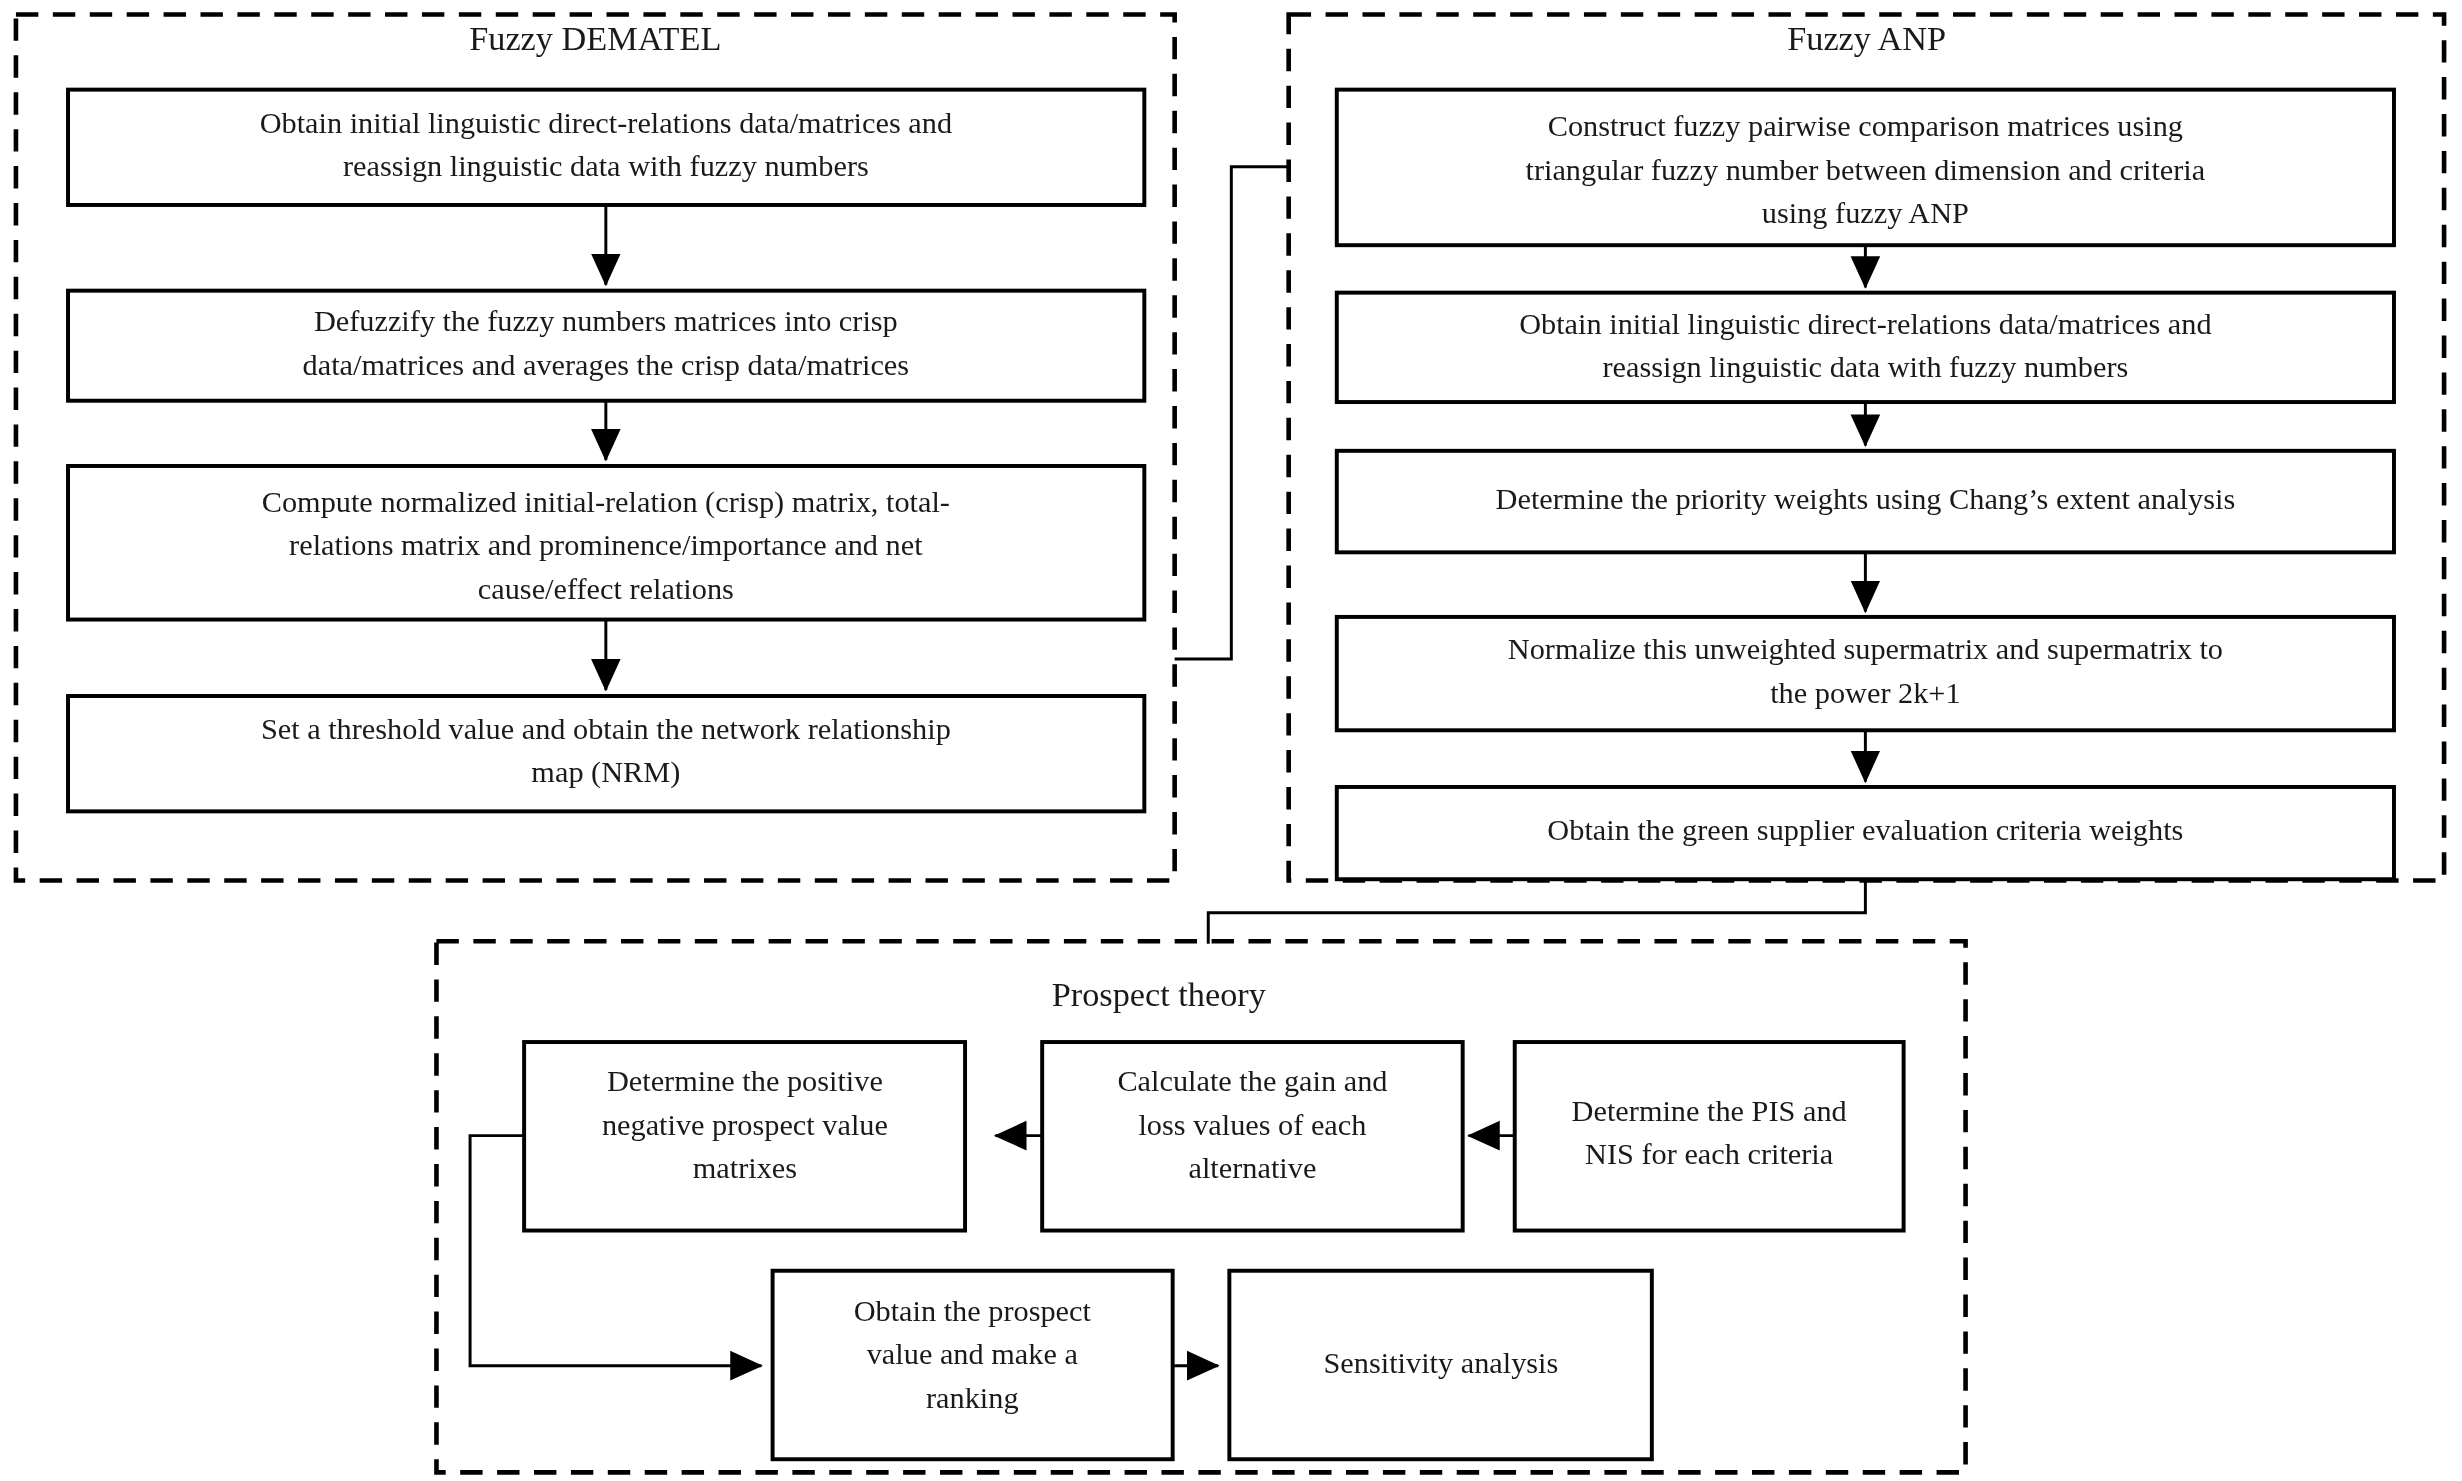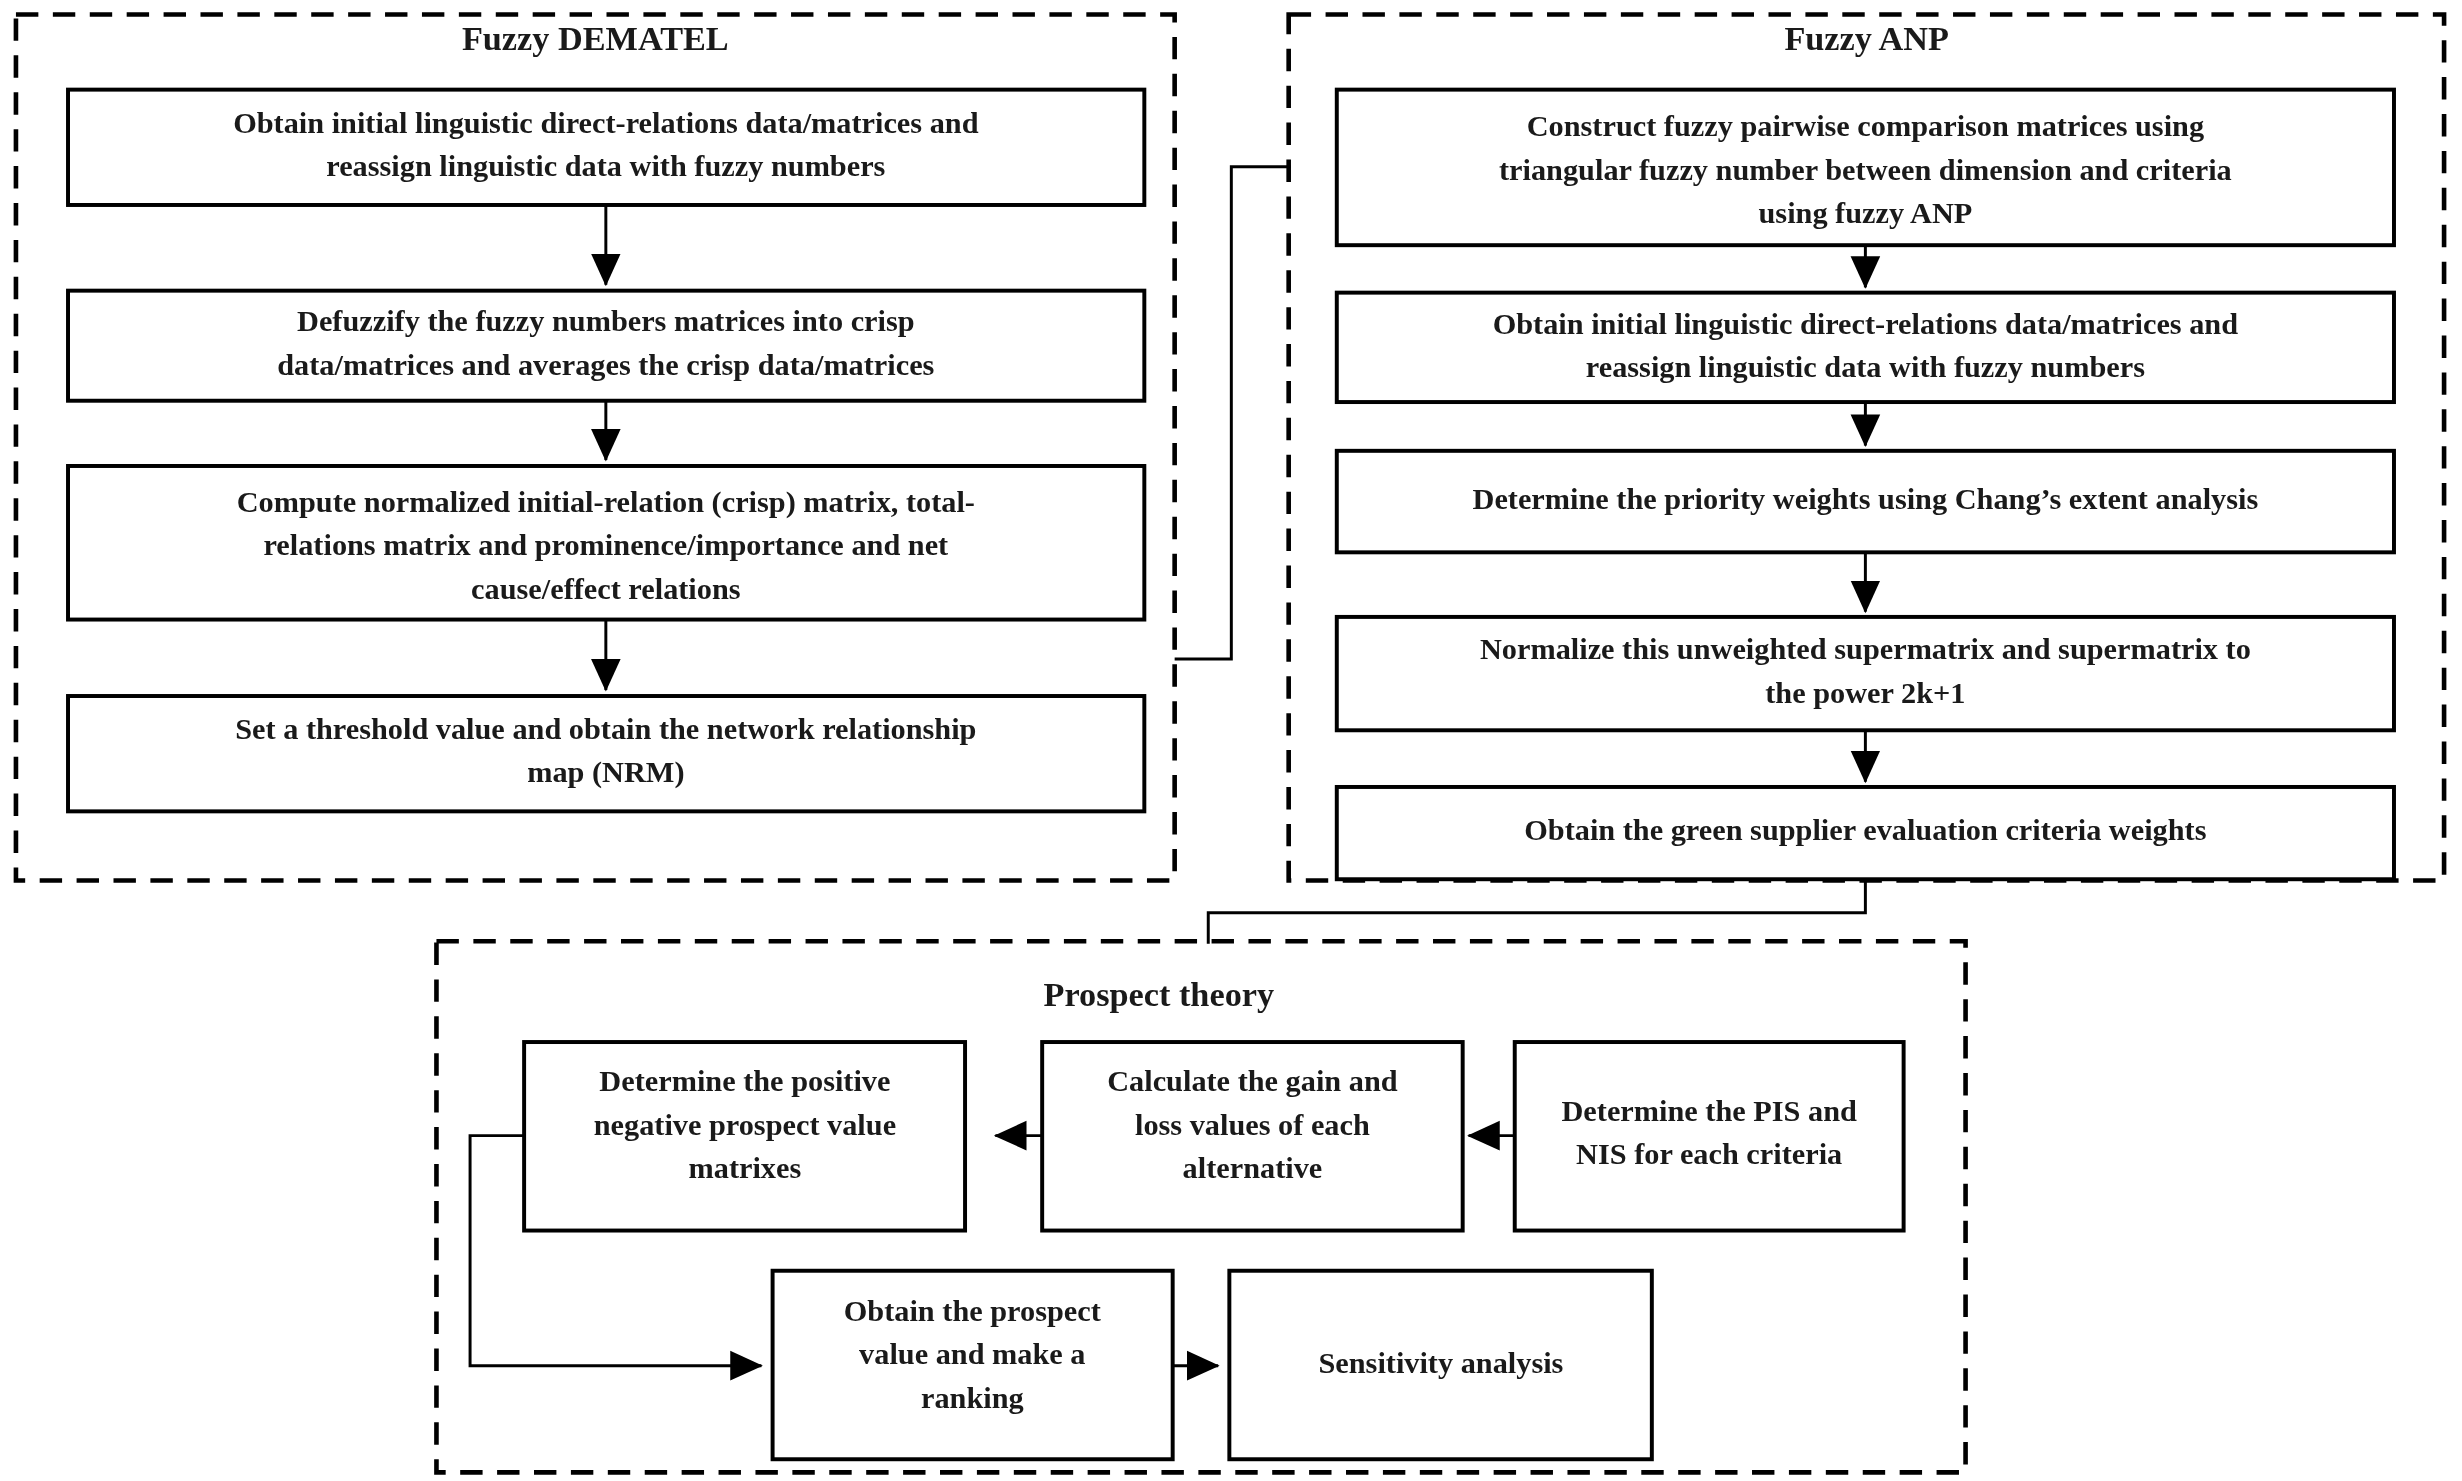--- a/index.html
+++ b/index.html
@@ -7,21 +7,20 @@
     padding: 0;
     background: #ffffff;
   }
   #stage {
     position: relative;
     width: 2462px;
     height: 1481px;
     background: #ffffff;
     font-family: "Liberation Serif", "DejaVu Serif", serif;
     overflow: hidden;
-    font-weight: bold;
   }
   svg#flow {
     position: absolute;
     top: 0;
     left: 0;
     width: 2462px;
     height: 1481px;
   }
   .panel-frame {
     fill: none;

